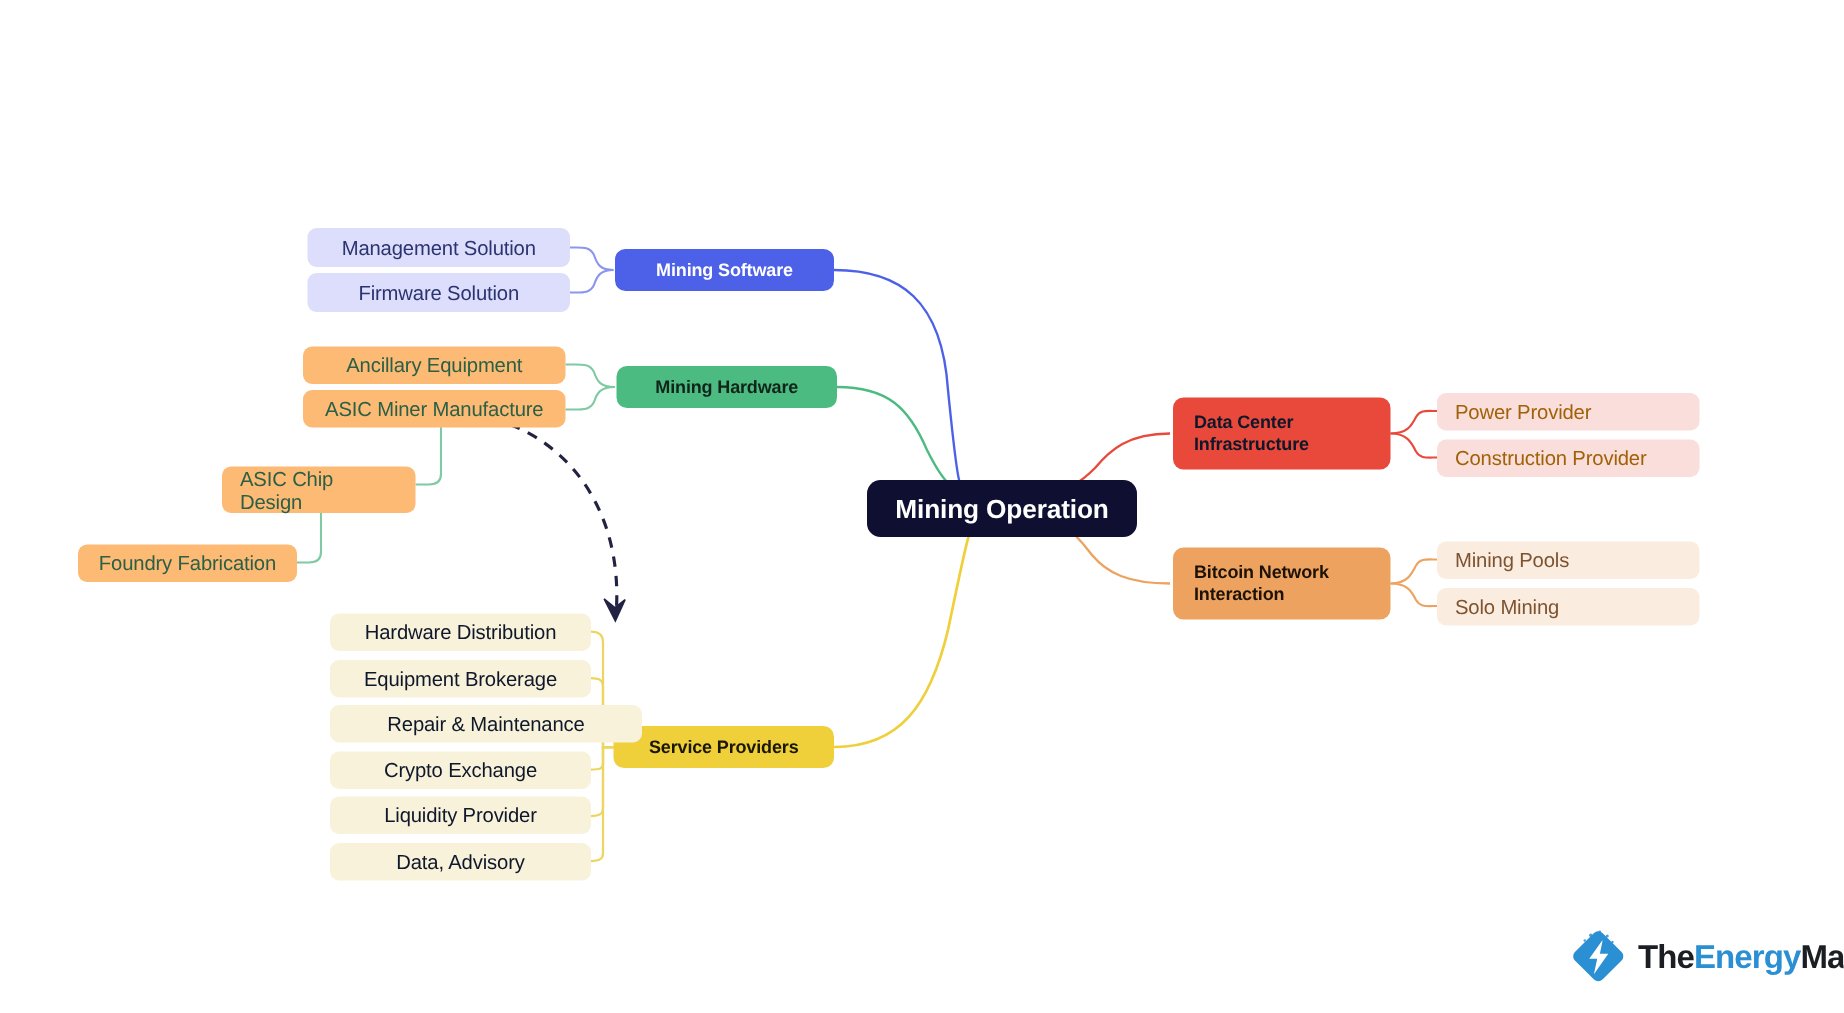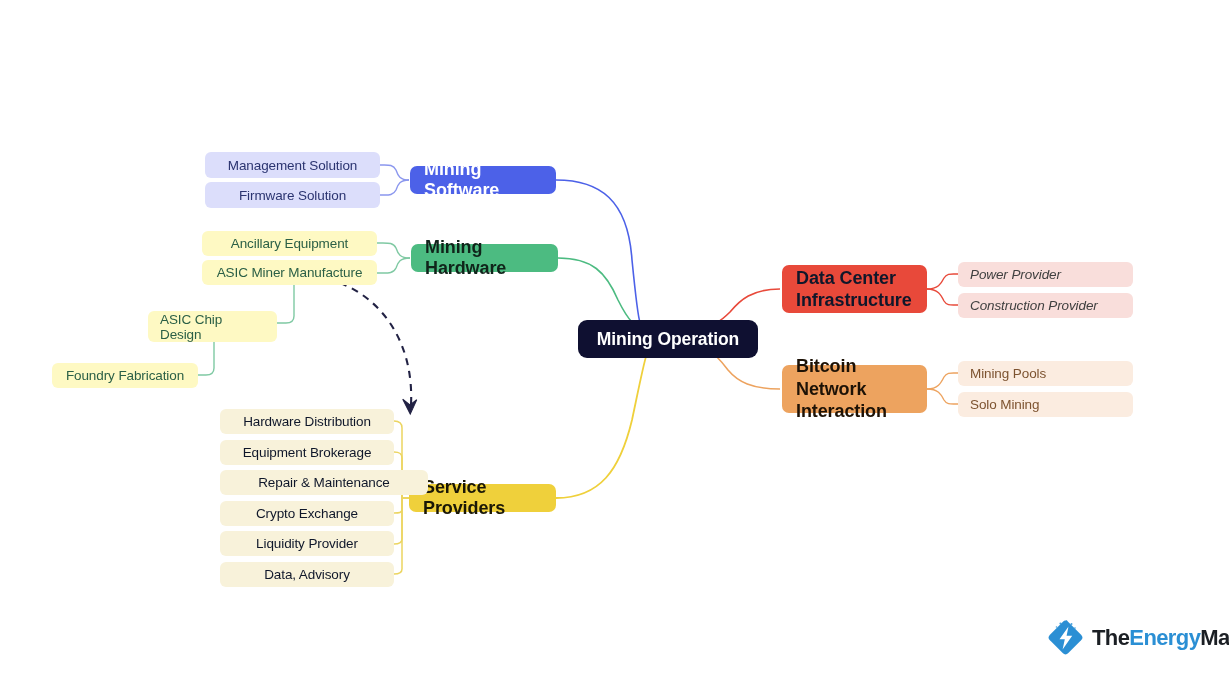--- a/index.html
+++ b/index.html
@@ -43,41 +43,41 @@
     background: #0f1031;
     color: #ffffff;
     font-size: 17.5px;
     font-weight: 700;
     border-radius: 9px;
     justify-content: center;
     text-align: center;
   }
   
   .node-branch {
-    font-size: 18px;
+    font-size: 12px;
     font-weight: 700;
     border-radius: 7px;
     padding: 0 14px;
   }
   .branch-software  { background: #4c61e8; color: #ffffff; justify-content: center; }
   .branch-hardware  { background: #4cbb81; color: #10241a; justify-content: center; }
   .branch-service   { background: #efd03b; color: #1a1706; justify-content: center; }
   .branch-datacenter{ background: #e8493a; color: #0f172a; }
   .branch-bitcoin   { background: #eda35f; color: #1d1206; }
   
   .node-leaf {
     font-size: 13.5px;
     font-weight: 400;
     border-radius: 6px;
     padding: 4px 12px;
   }
   .leaf-software  { background: #dcdefb; color: #2b3470; justify-content: center; }
-  .leaf-hardware  { background: #fef9c3; color: #2b5f46; justify-content: center; }
+  .leaf-hardware  { background: #fdba74; color: #2b5f46; justify-content: center; }
   .leaf-service   { background: #f8f2da; color: #0f172a; justify-content: center; }
-  .leaf-datacenter{ background: #f9dedb; color: #404040; justify-content: flex-start; font-style: italic; }
+  .leaf-datacenter{ background: #f9dedb; color: #a16207; justify-content: flex-start; }
   .leaf-bitcoin   { background: #fbece0; color: #7d5330; justify-content: flex-start; }
   
   #logo {
     position: absolute;
     left: 1046px;
     top: 616px;
     display: flex;
     align-items: center;
     height: 44px;
   }

